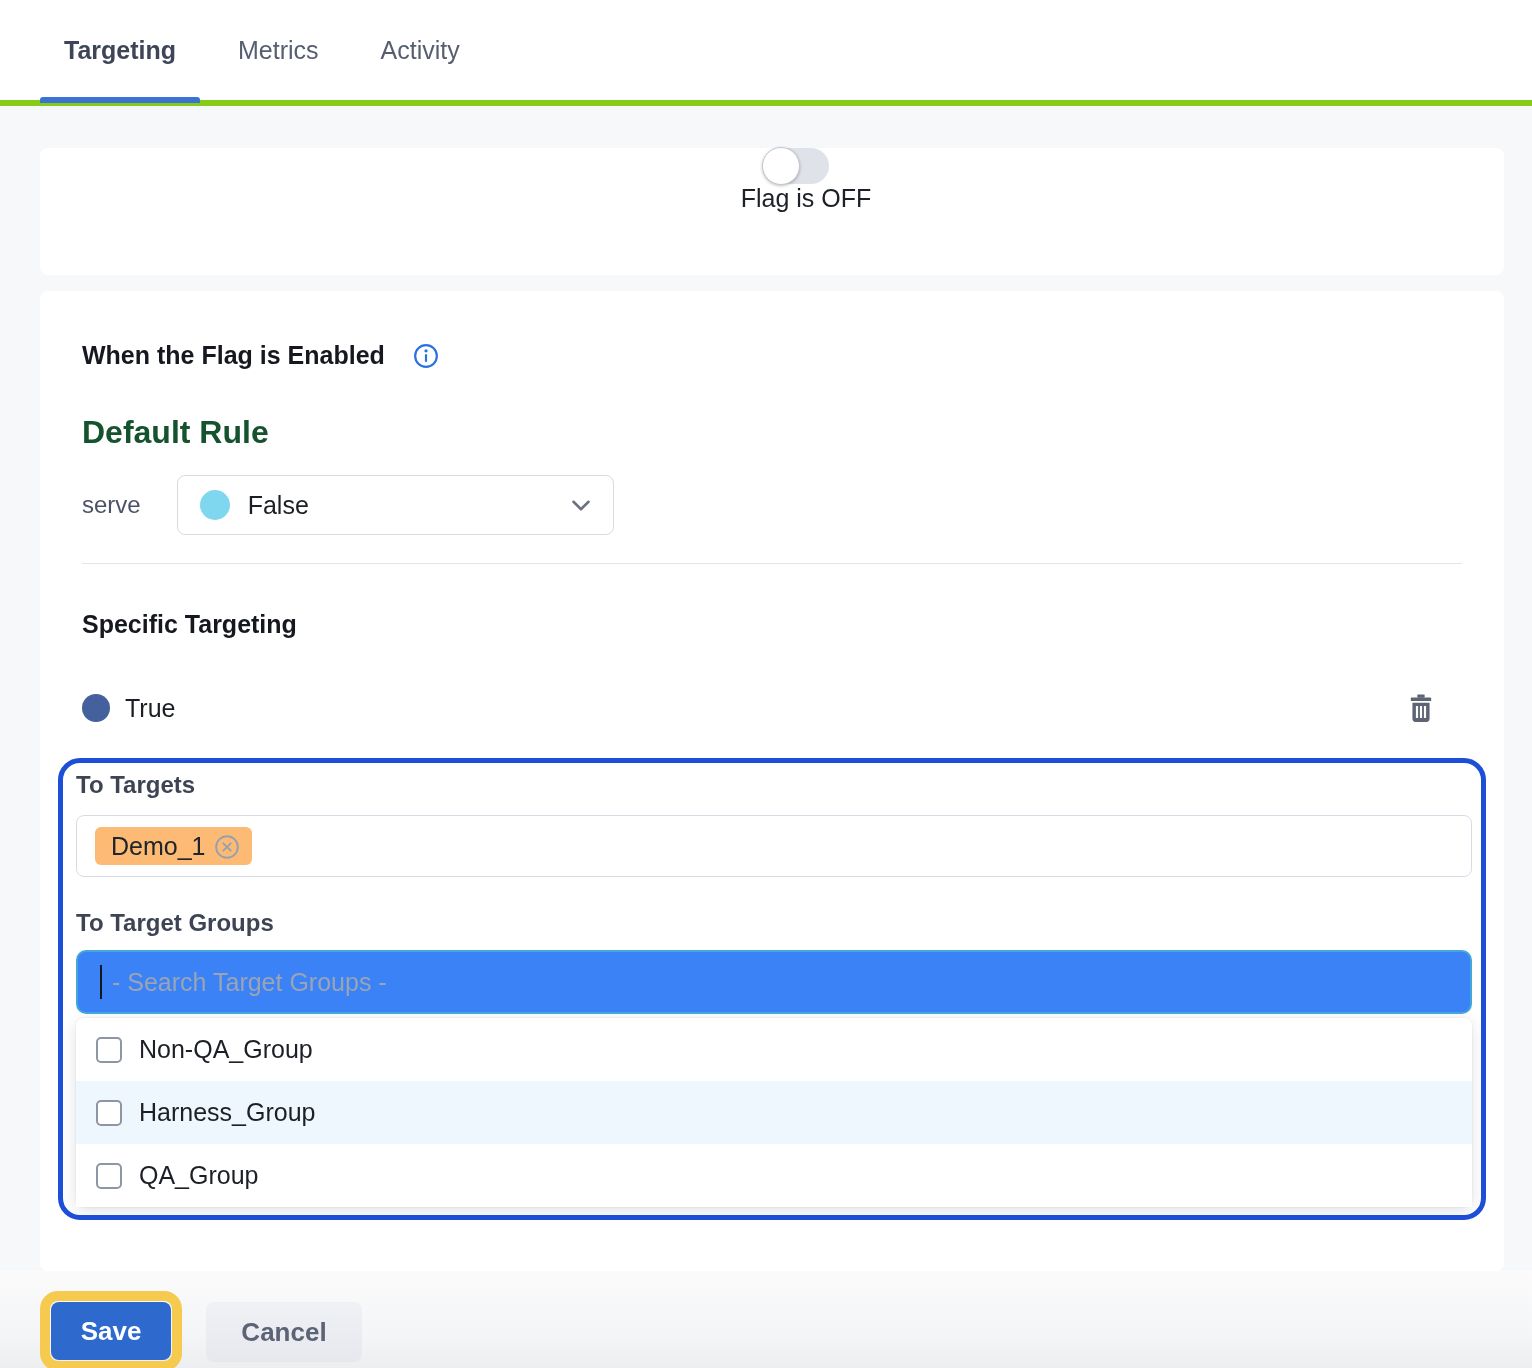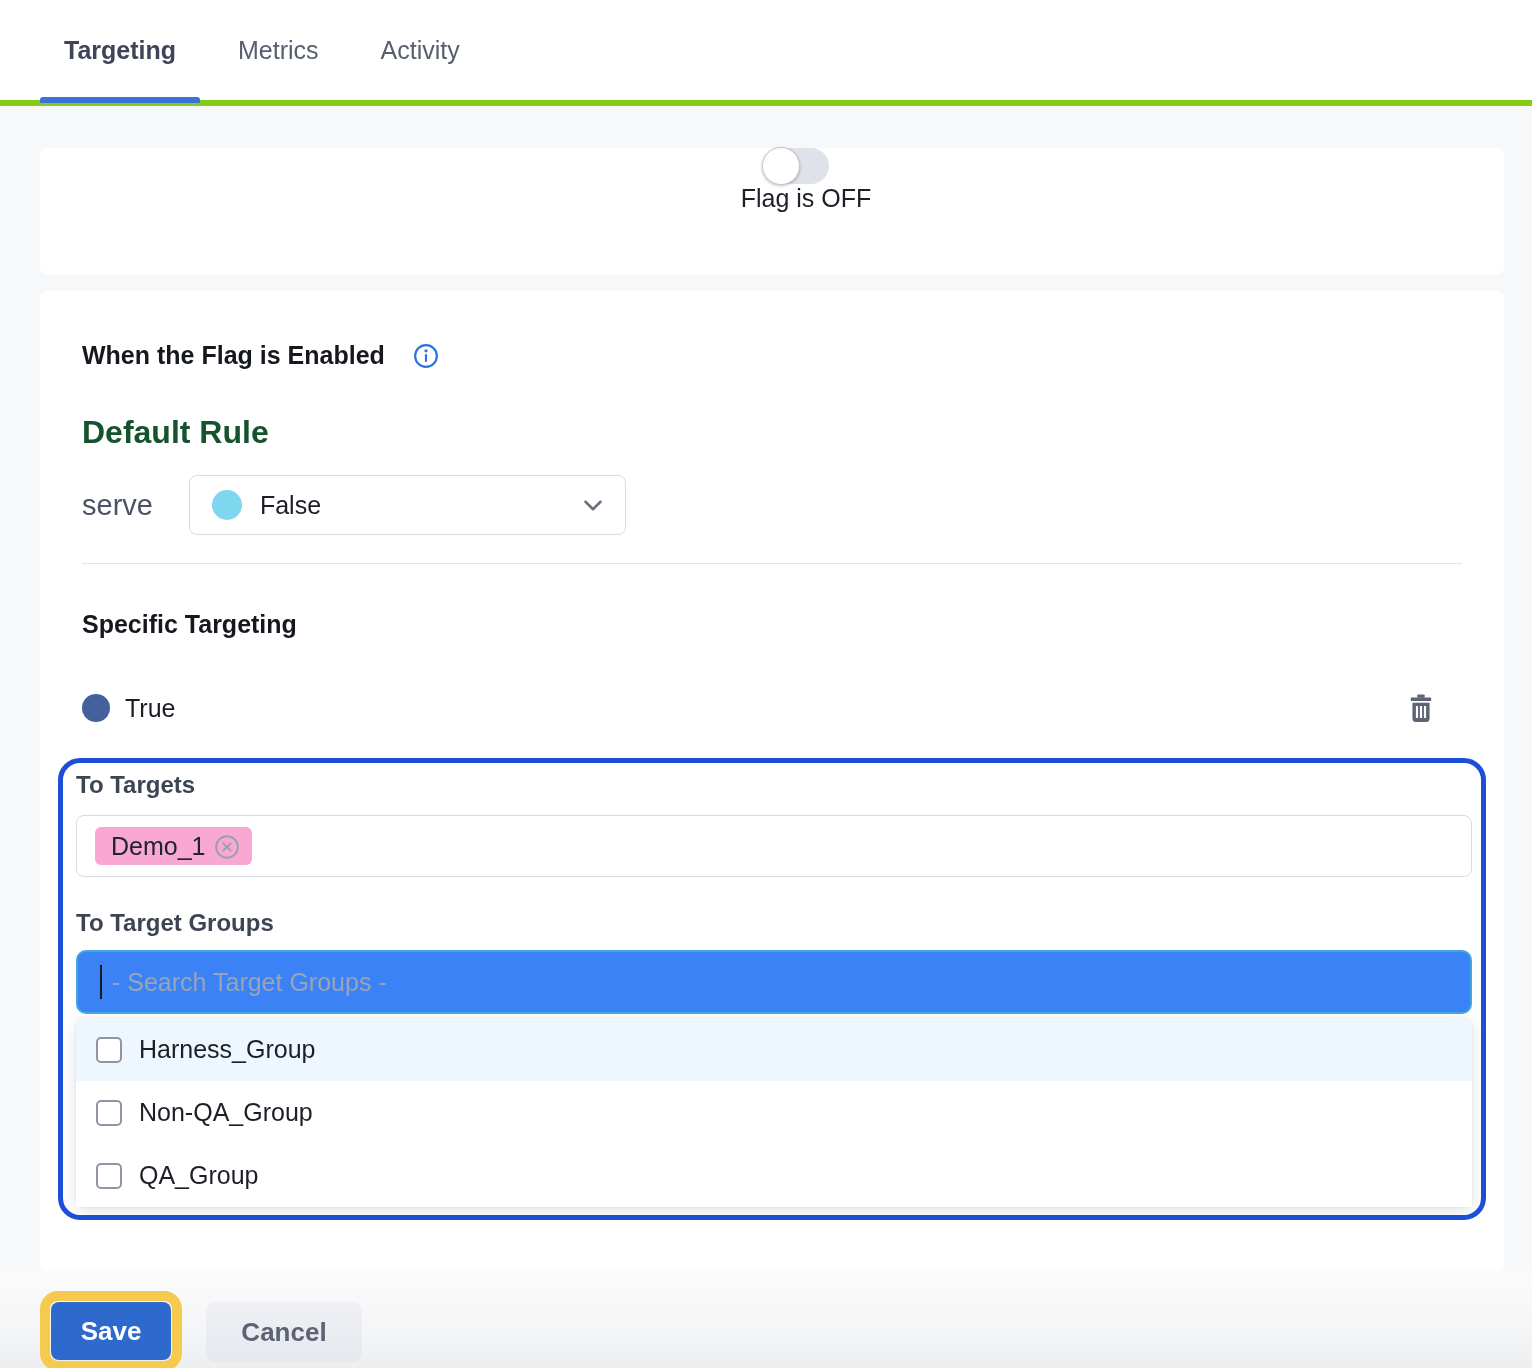--- a/index.html
+++ b/index.html
@@ -80,21 +80,21 @@
 
   
   .card.rules-card { padding:50px 42px 51px 42px; }
   .heading-row { display:flex; align-items:center; gap:28px; }
   .h1 { font-size:25px; font-weight:bold; color:#15181e; }
   .h2 { font-size:32px; font-weight:bold; color:#14532d; }
   .icon { display:inline-flex; align-items:center; justify-content:center; }
 
   .default-rule-title { margin-top:44px; }
   .serve-row { margin-top:24px; display:flex; align-items:center; }
-  .serve-label { font-size:29px; color:#4c5366; }
+  .serve-label { font-size:24px; color:#4c5366; }
   .variation-select {
     margin-left:36px;
     width:437px; height:60px;
     border:1px solid #d9dbe4;
     border-radius:8px;
     background:#fff;
     display:flex; align-items:center;
     padding:0 22px;
     cursor:pointer;
   }
@@ -124,21 +124,21 @@
     margin-top:16px;
     height:62px;
     border:1px solid #d9dbe4;
     border-radius:8px;
     background:#fff;
     display:flex; align-items:center;
     padding:0 18px;
     cursor:text;
   }
   .chip {
-    background:#f9a8d4;
+    background:#fdba74;
     border-radius:6px;
     height:38px;
     display:flex; align-items:center;
     padding:0 12px 0 16px;
     font-size:25px;
     color:#20242b;
     gap:8px;
   }
   .chip .remove { color:#97a1ae; cursor:pointer; display:inline-flex; margin-top:2px; }
 
@@ -310,30 +310,30 @@
       </div>
 
       <div class="field-label groups-label">To Target Groups</div>
 
       <div class="search-wrap">
         <input class="search-input" type="text" placeholder="- Search Target Groups -" style="">
         <div class="caret"></div>
       </div>
 
       <div class="dropdown">
+        <div class="option-row">
+          <span class="checkbox"></span>
+          <span class="option-label">Non-QA_Group</span>
+        </div>
         <div class="option-row highlighted">
           <span class="checkbox"></span>
           <span class="option-label">Harness_Group</span>
         </div>
         <div class="option-row">
           <span class="checkbox"></span>
-          <span class="option-label">Non-QA_Group</span>
-        </div>
-        <div class="option-row">
-          <span class="checkbox"></span>
           <span class="option-label">QA_Group</span>
         </div>
       </div>
 
     </div>
 
   </div>
 </div>
 
 <div class="footer">

